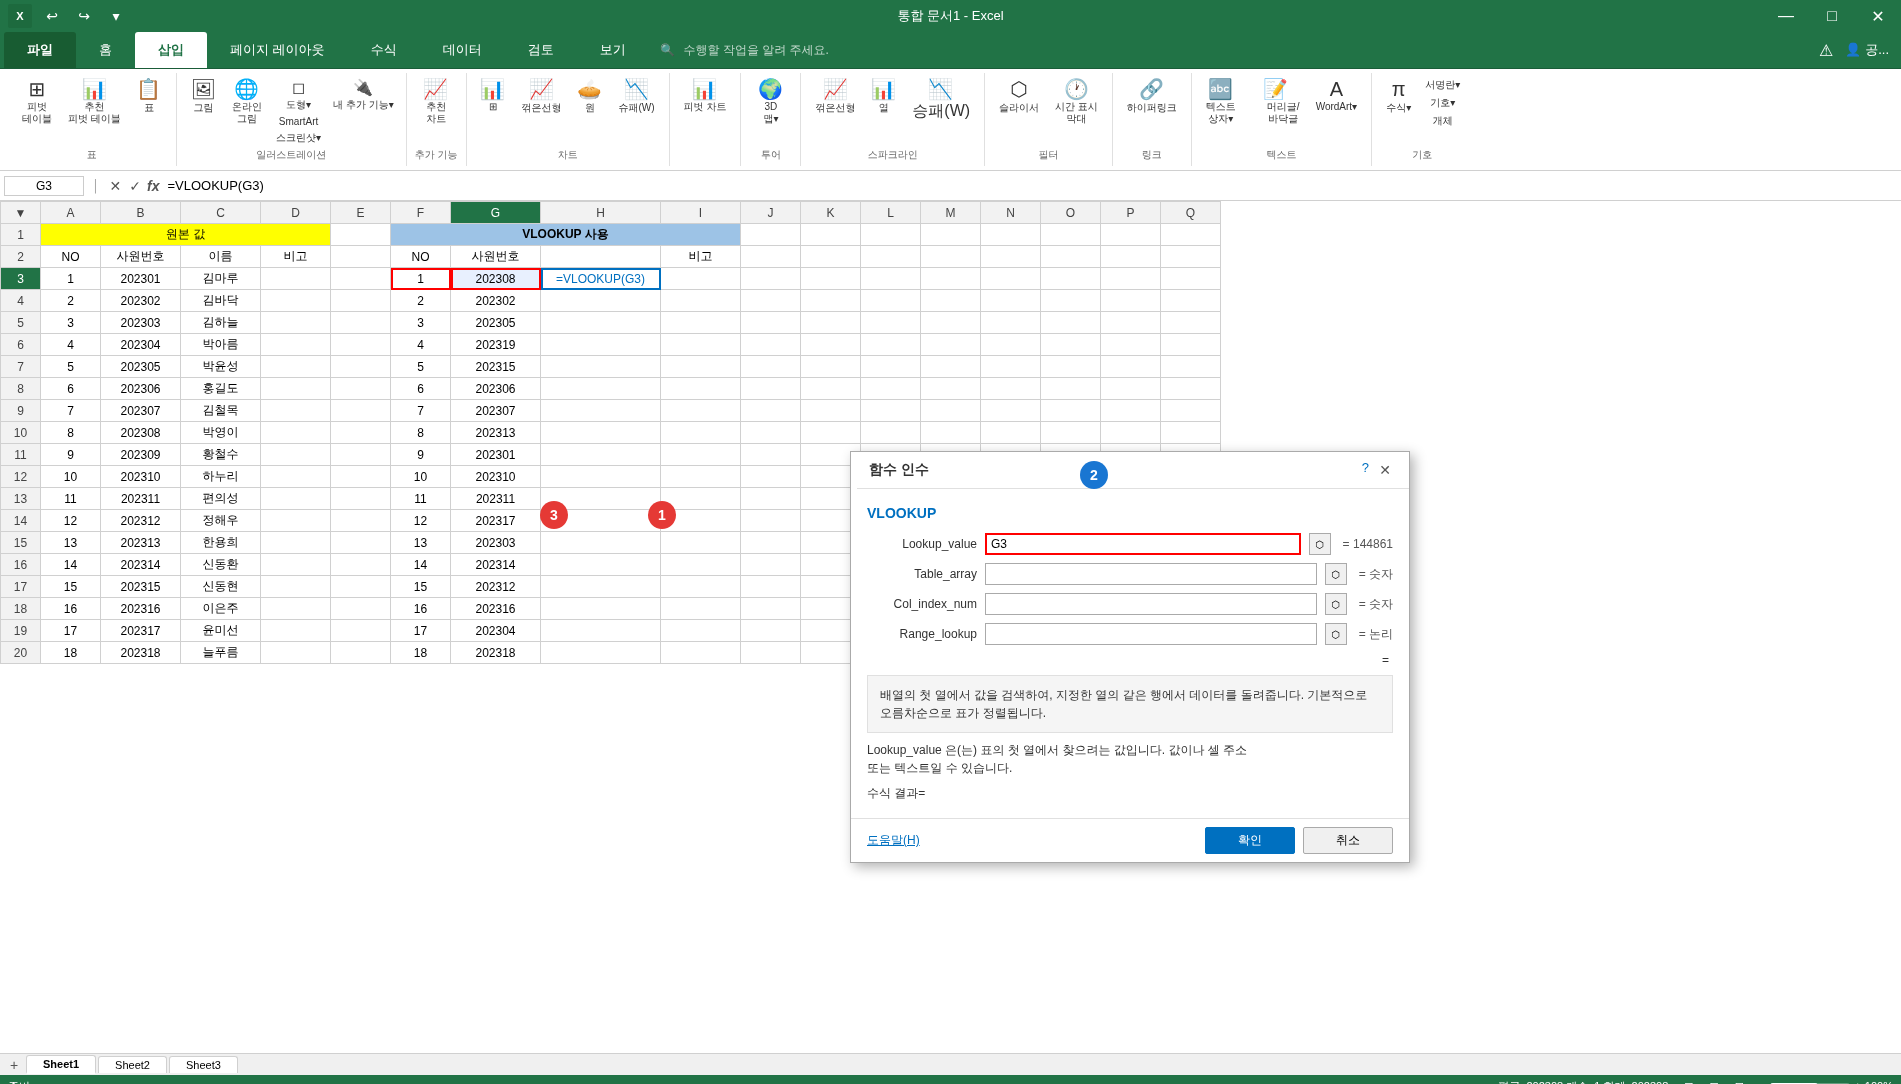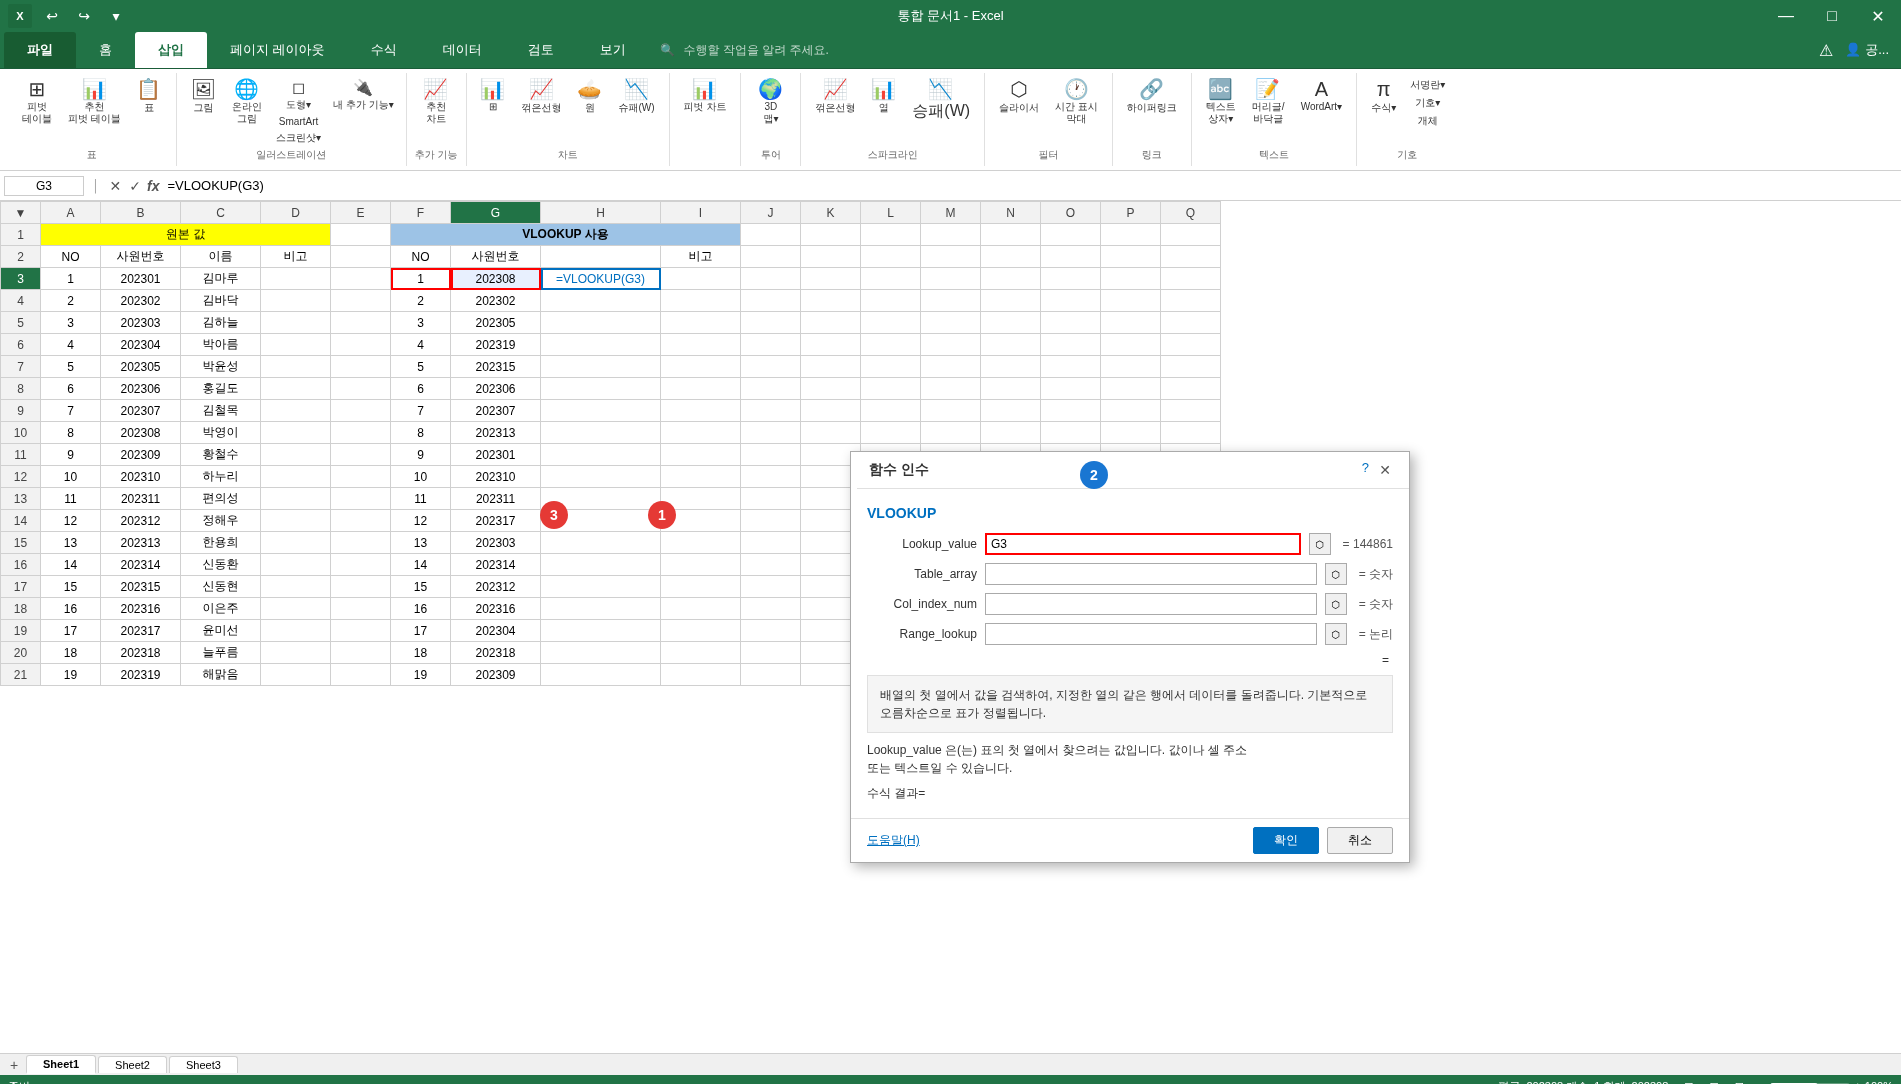--- a/index.html
+++ b/index.html
@@ -376,21 +376,21 @@
       border-top: 1px solid #e0e0e0;
     }
     .dialog-help-link {
       color: #0070c0;
       text-decoration: underline;
       cursor: pointer;
       font-size: 12px;
     }
     .dialog-btns { display: flex; gap: 8px; }
     .dialog-btn {
-      padding: 4px 20px;
+      padding: 4px 32px;
       border: 1px solid #aaa;
       background: #f0f0f0;
       cursor: pointer;
       font-size: 12px;
       border-radius: 2px;
     }
     .dialog-btn.primary {
       background: #0070c0;
       color: white;
       border-color: #0070c0;
@@ -629,21 +629,21 @@
   </div>
 
   <div class="ribbon-group">
     <div class="ribbon-group-items">
       <div class="ribbon-btn">
         <span class="icon">🔤</span>
         <span style="font-size:10px; text-align:center; line-height:1.2;">텍스트<br>상자▾</span>
       </div>
       <div class="ribbon-btn">
         <span class="icon">📝</span>
-        <span style="font-size:10px; text-align:center; line-height:1.2;">머리글/<br>바닥글</span>
+        <span style="font-size:10px; text-align:center; line-height:1.2;margin-left:15px;">머리글/<br>바닥글</span>
       </div>
       <div class="ribbon-btn">
         <span class="icon">A</span>
         <span style="font-size:10px;">WordArt▾</span>
       </div>
     </div>
     <div class="ribbon-group-label">텍스트</div>
   </div>
 
   <div class="ribbon-group">
@@ -1116,40 +1116,20 @@
             <td></td>
           <td></td>
             <td></td>
             <td></td>
             <td></td>
             <td></td>
             <td></td>
             <td></td>
             <td></td>
         </tr>
-        <tr>
-          <th class="row-header">21</th>
-          <td>19</td>
-            <td>202319</td>
-            <td>해맑음</td>
-            <td></td>
-          <td></td>
-          <td>19</td>
-            <td>202309</td>
-            <td></td>
-            <td></td>
-          <td></td>
-            <td></td>
-            <td></td>
-            <td></td>
-            <td></td>
-            <td></td>
-            <td></td>
-            <td></td>
-        </tr>
       </tbody>
     </table>
   </div>
 
   <div class="dialog-overlay">
 
     <div class="bubble bubble-red" style="top: 300px; left: 540px;">3</div>
     <div class="bubble bubble-red" style="top: 300px; left: 648px;">1</div>
     <div class="bubble bubble-blue" style="top: 260px; left: 1080px;">2</div>
 

